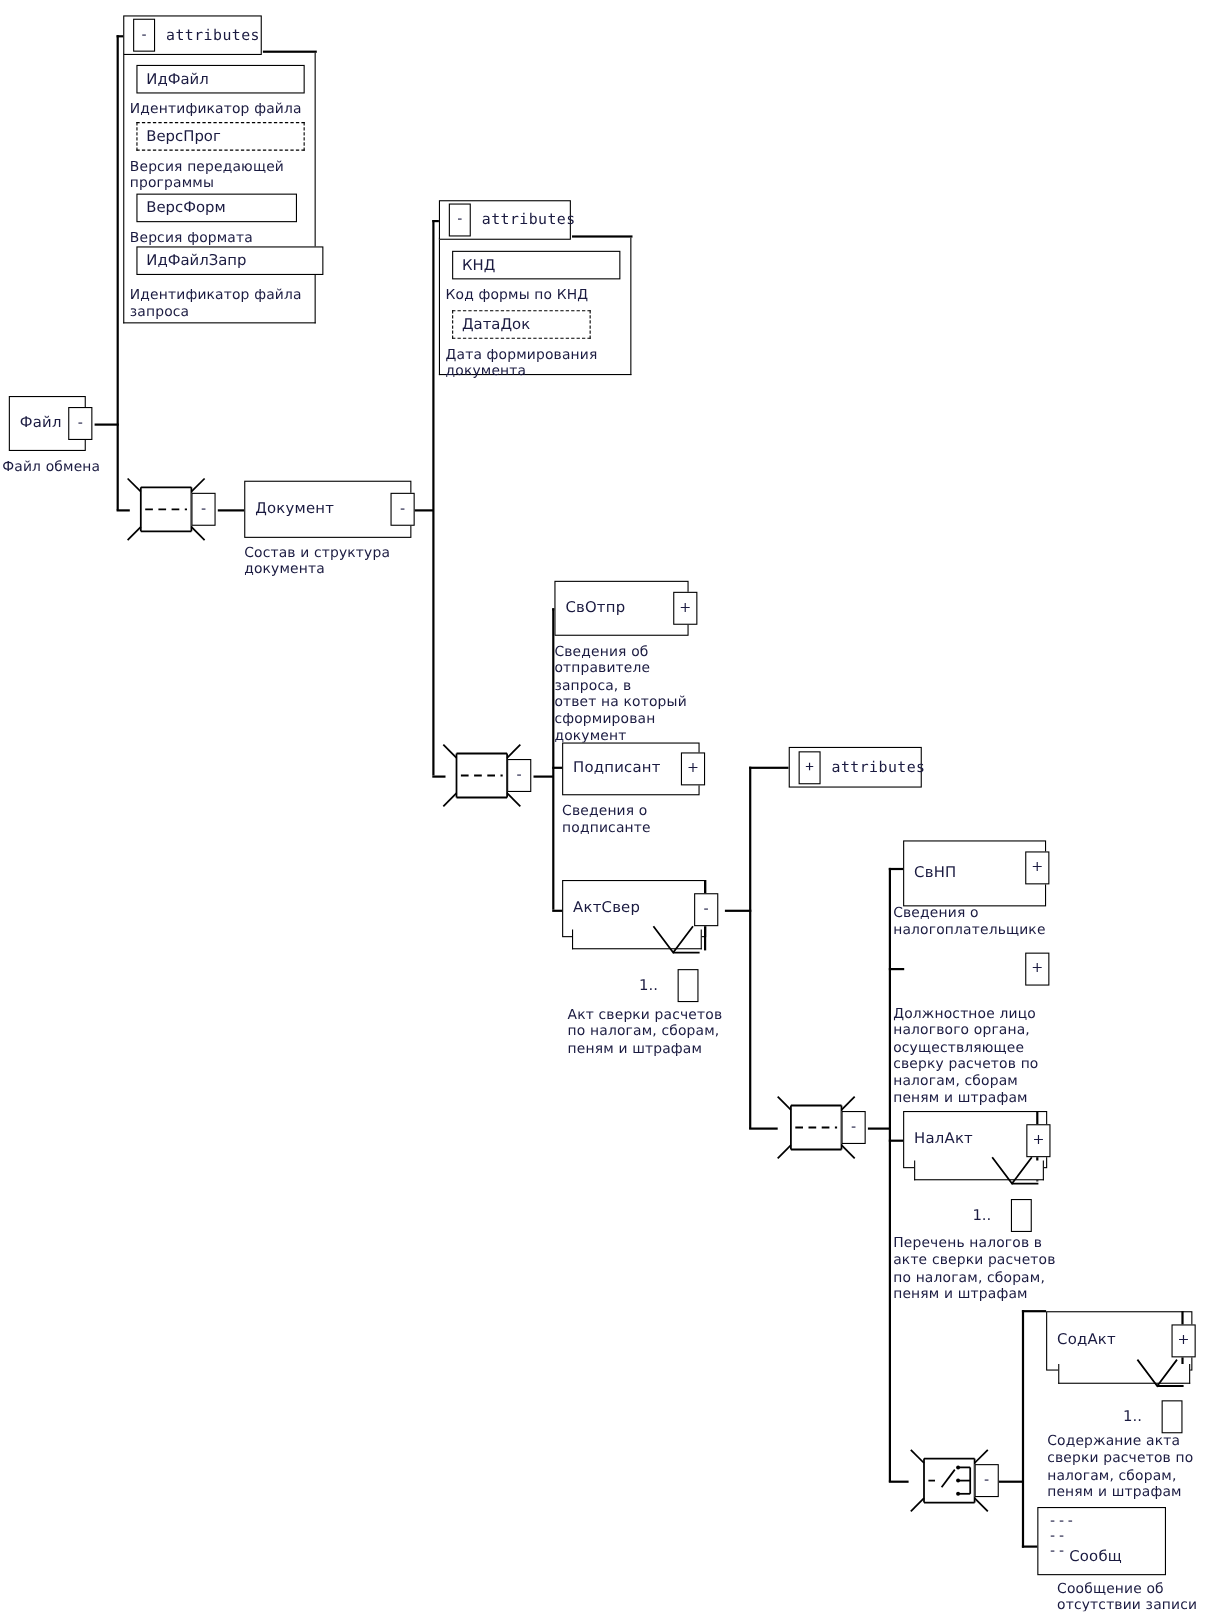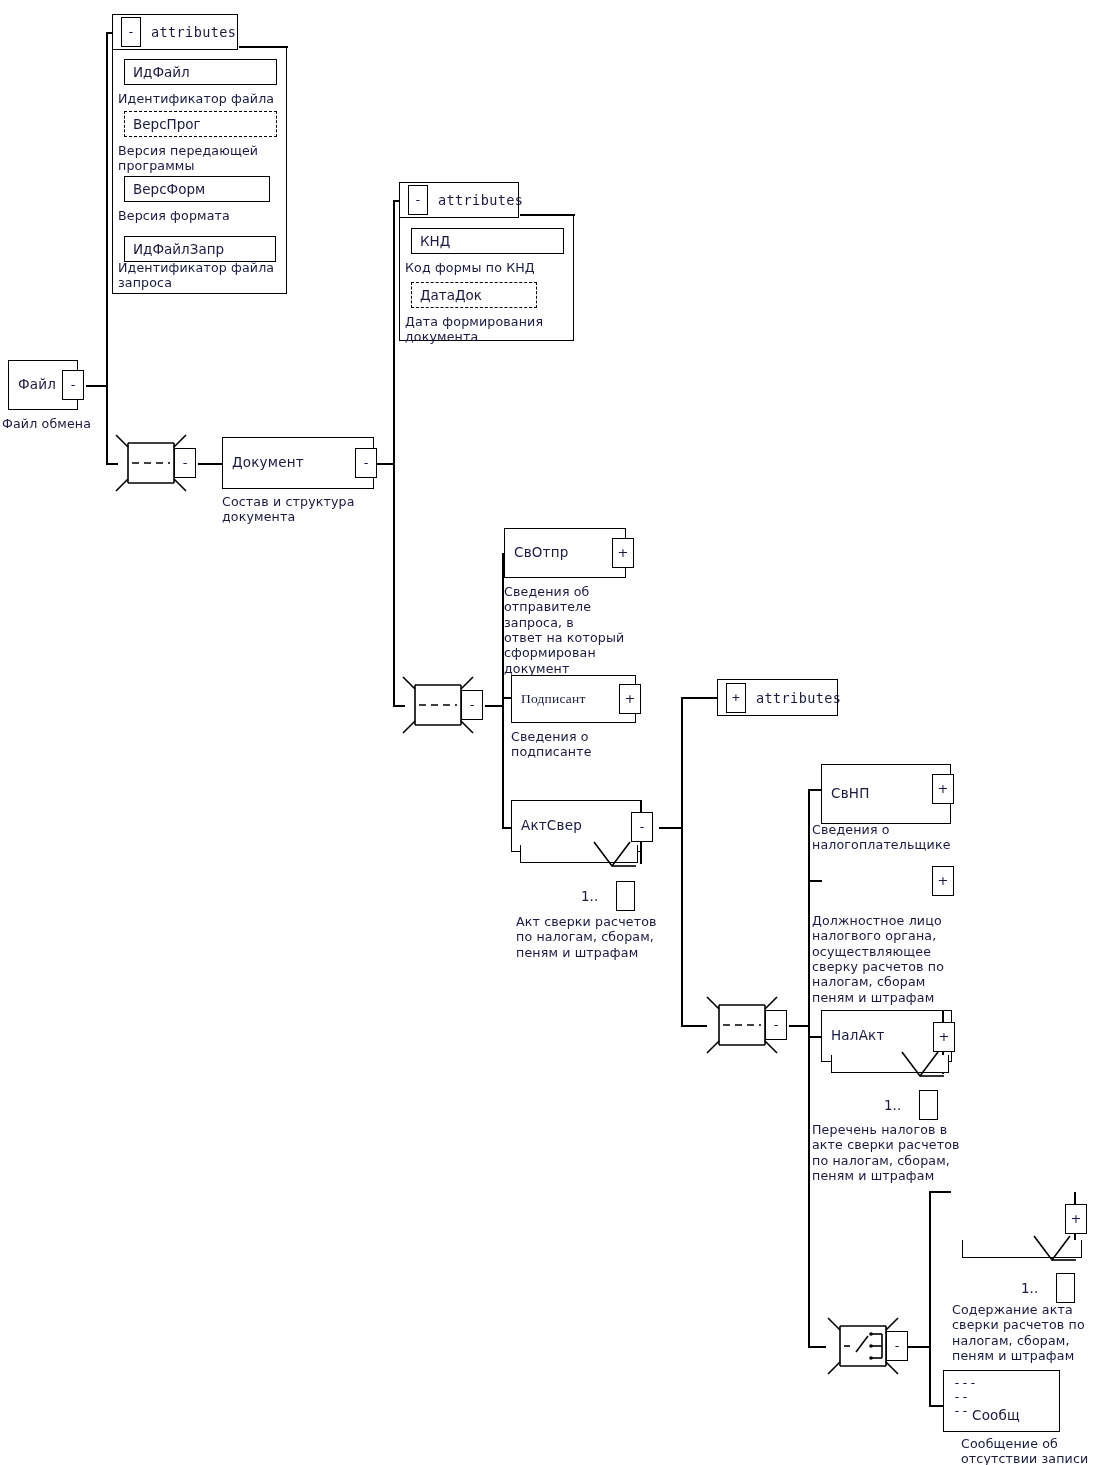--- a/index.html
+++ b/index.html
@@ -209,21 +209,21 @@
     <div class="t">ВерсПрог</div>
   </div>
   <div class="doc" style="left:118px;top:143px;width:168px;">Версия передающей
 программы</div>
 
   <div class="attrfield" style="left:124px;top:176px;width:146px;height:26px;">
     <div class="t">ВерсФорм</div>
   </div>
   <div class="doc" style="left:118px;top:208px;width:168px;">Версия формата</div>
 
-  <div class="attrfield" style="left:124px;top:236px;width:152px;height:26px;">
+  <div class="attrfield" style="left:124px;top:224px;width:170px;height:26px;">
     <div class="t">ИдФайлЗапр</div>
   </div>
   <div class="doc" style="left:118px;top:260px;width:168px;">Идентификатор файла
 запроса</div>
 
   <div class="attrhdr" style="left:399px;top:182px;width:120px;height:36px;">
     <div class="attrbtn">-</div>
     <div class="t">attributes</div>
   </div>
   <div class="attrpanel" style="left:399px;top:216px;width:175px;height:125px;">
@@ -298,21 +298,21 @@
     <div class="nlabel">СвОтпр</div>
   </div>
   <div class="pm" style="left:612px;top:538px;">+</div>
   <div class="doc" style="left:504px;top:584px;width:150px;">Сведения об
 отправителе
 запроса, в
 ответ на который
 сформирован
 документ</div>
 
-  <div class="node" style="left:511px;top:675px;width:125px;height:48px;font-family:Liberation Serif, serif;">
+  <div class="node" style="left:511px;top:675px;width:125px;height:48px;">
     <div class="nlabel">Подписант</div>
   </div>
   <div class="pm" style="left:619px;top:684px;">+</div>
   <div class="doc" style="left:511px;top:729px;width:150px;">Сведения о
 подписанте</div>
 
   <div class="rep" style="left:520px;top:845px;width:118px;height:18px;"></div>
   <div class="node" style="left:511px;top:800px;width:131px;height:52px;">
     <div class="nlabel">АктСвер</div>
   </div>
@@ -402,20 +402,23 @@
       <g fill="#000">
         <circle cx="45" cy="18" r="1.8"></circle>
         <circle cx="45" cy="30" r="1.8"></circle>
         <circle cx="45" cy="42" r="1.8"></circle>
       </g>
     </svg>
   </div>
   <div class="pm" style="left:886px;top:1331px;">-</div>
 
   <div class="rep" style="left:962px;top:1240px;width:120px;height:18px;"></div>
+  <div class="node" style="left:951px;top:1192px;width:133px;height:54px;">
+    <div class="nlabel">СодАкт</div>
+  </div>
   <div class="repv" style="left:1032px;top:1234px;">
     <svg width="46" height="30" viewBox="0 0 46 30">
       <polyline points="2,2 20,26 38,2" stroke="#000" stroke-width="1.6" fill="none"></polyline>
       <line x1="20" y1="26" x2="44" y2="26" stroke="#000" stroke-width="1.6"></line>
     </svg>
   </div>
   <div class="pm" style="left:1065px;top:1204px;">+</div>
   <div class="ln lnv abs" style="left:1074px;top:1192px;height:66px;"></div>
   <div class="multlabel" style="left:1021px;top:1280px;">1..</div>
   <div class="multbox" style="left:1056px;top:1273px;"></div>

